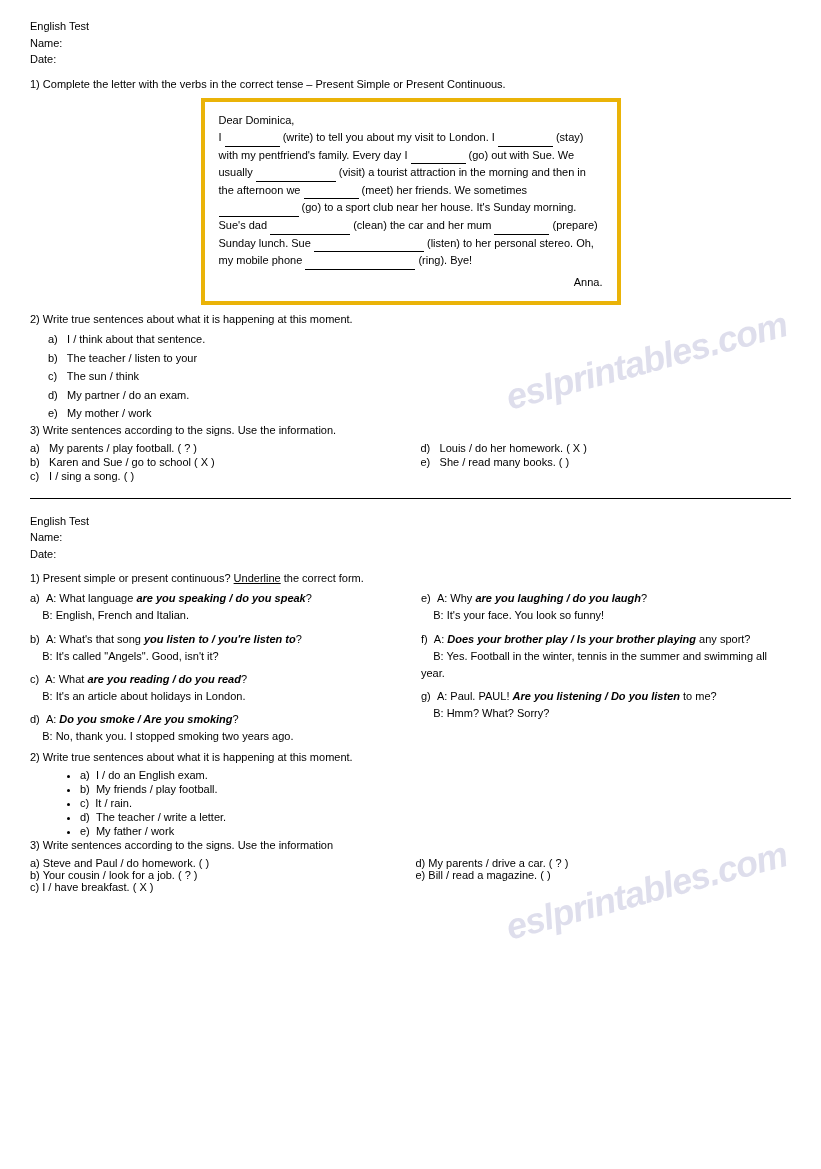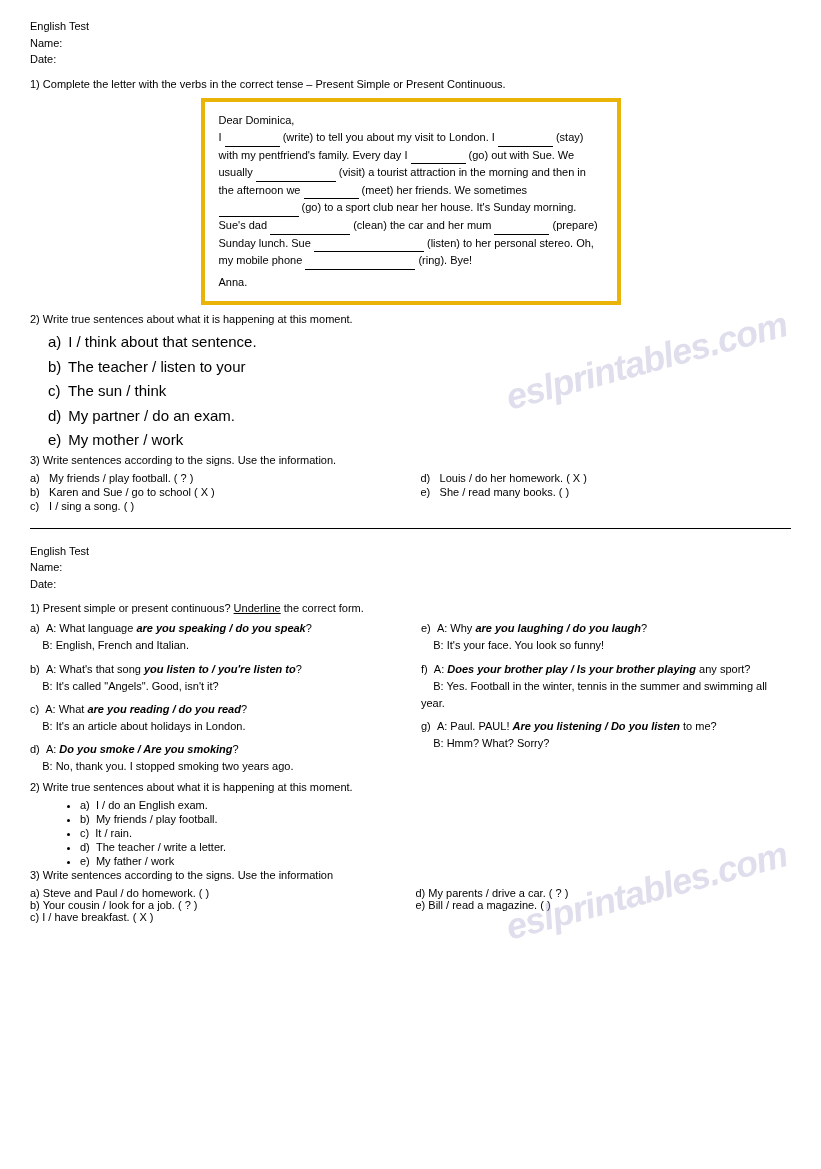--- a/index.html
+++ b/index.html
@@ -48,21 +48,21 @@
     .blank-sm { min-width: 55px; }
     .blank-lg { min-width: 110px; }
     .exercise-section {
     }
     .exercise-list {
       list-style: none;
       padding-left: 18px;
     }
     .exercise-list li {
       margin-bottom: 2px;
-      font-size: 15px;
+      font-size: 11px;
       line-height: 1.5;
     }
     .exercise-label {
       display: inline-block;
       width: 16px;
     }
     .two-col {
       display: flex;
       gap: 1px;
     }
@@ -94,21 +94,21 @@
       color: rgba(160,160,200,0.35);
       font-weight: bold;
       transform: rotate(-15deg);
       pointer-events: none;
       font-style: italic;
       white-space: nowrap;
       letter-spacing: -1px;
     }
     .bold-italic { font-weight: bold; font-style: italic; }
     .underline { text-decoration: underline; }
-    .letter-sig { margin-top: 4px; }
+    .letter-sig { text-align: right; margin-top: 4px; }
     .qa-block { margin-bottom: 6px; font-size: 11px; line-height: 1.55; }
     .section2-list { padding-left: 50px; }
     .section2-list li { margin-bottom: 2px; font-size: 11px; }
     .bottom-two-col { display: flex; gap: 0; font-size: 11px; margin-top: 4px; }
     .bottom-col-l { flex: 1; }
     .bottom-col-r { flex: 1; padding-left: 10px; }
     .q3-two-col { display: flex; gap: 0; }
     .q3-left { flex: 1; }
     .q3-right { flex: 1; padding-left: 20px; }
     .q3-item { margin-bottom: 2px; font-size: 11px; }
@@ -160,21 +160,21 @@
       <li><span class="exercise-label">e)</span> <span>My mother / work</span></li>
     </ul>
   </div>
 
   <div class="exercise-section">
     <p class="section-title">
       <span>3)   Write sentences according to the signs. Use the information.</span>
     </p>
     <div class="q3-two-col">
       <div class="q3-left">
-        <p class="q3-item"><span class="exercise-label">a)</span> <span>My friends / play football. ( ? )</span></p>
+        <p class="q3-item"><span class="exercise-label">a)</span> <span>My parents / play football. ( ? )</span></p>
         <p class="q3-item"><span class="exercise-label">b)</span> <span>Karen and Sue / go to school ( X )</span></p>
         <p class="q3-item"><span class="exercise-label">c)</span> <span>I / sing a song. (   )</span></p>
       </div>
       <div class="q3-right">
         <p class="q3-item"><span class="exercise-label">d)</span> <span>Louis / do her homework. ( X )</span></p>
         <p class="q3-item"><span class="exercise-label">e)</span> <span>She / read many books. (   )</span></p>
       </div>
     </div>
   </div>
 

